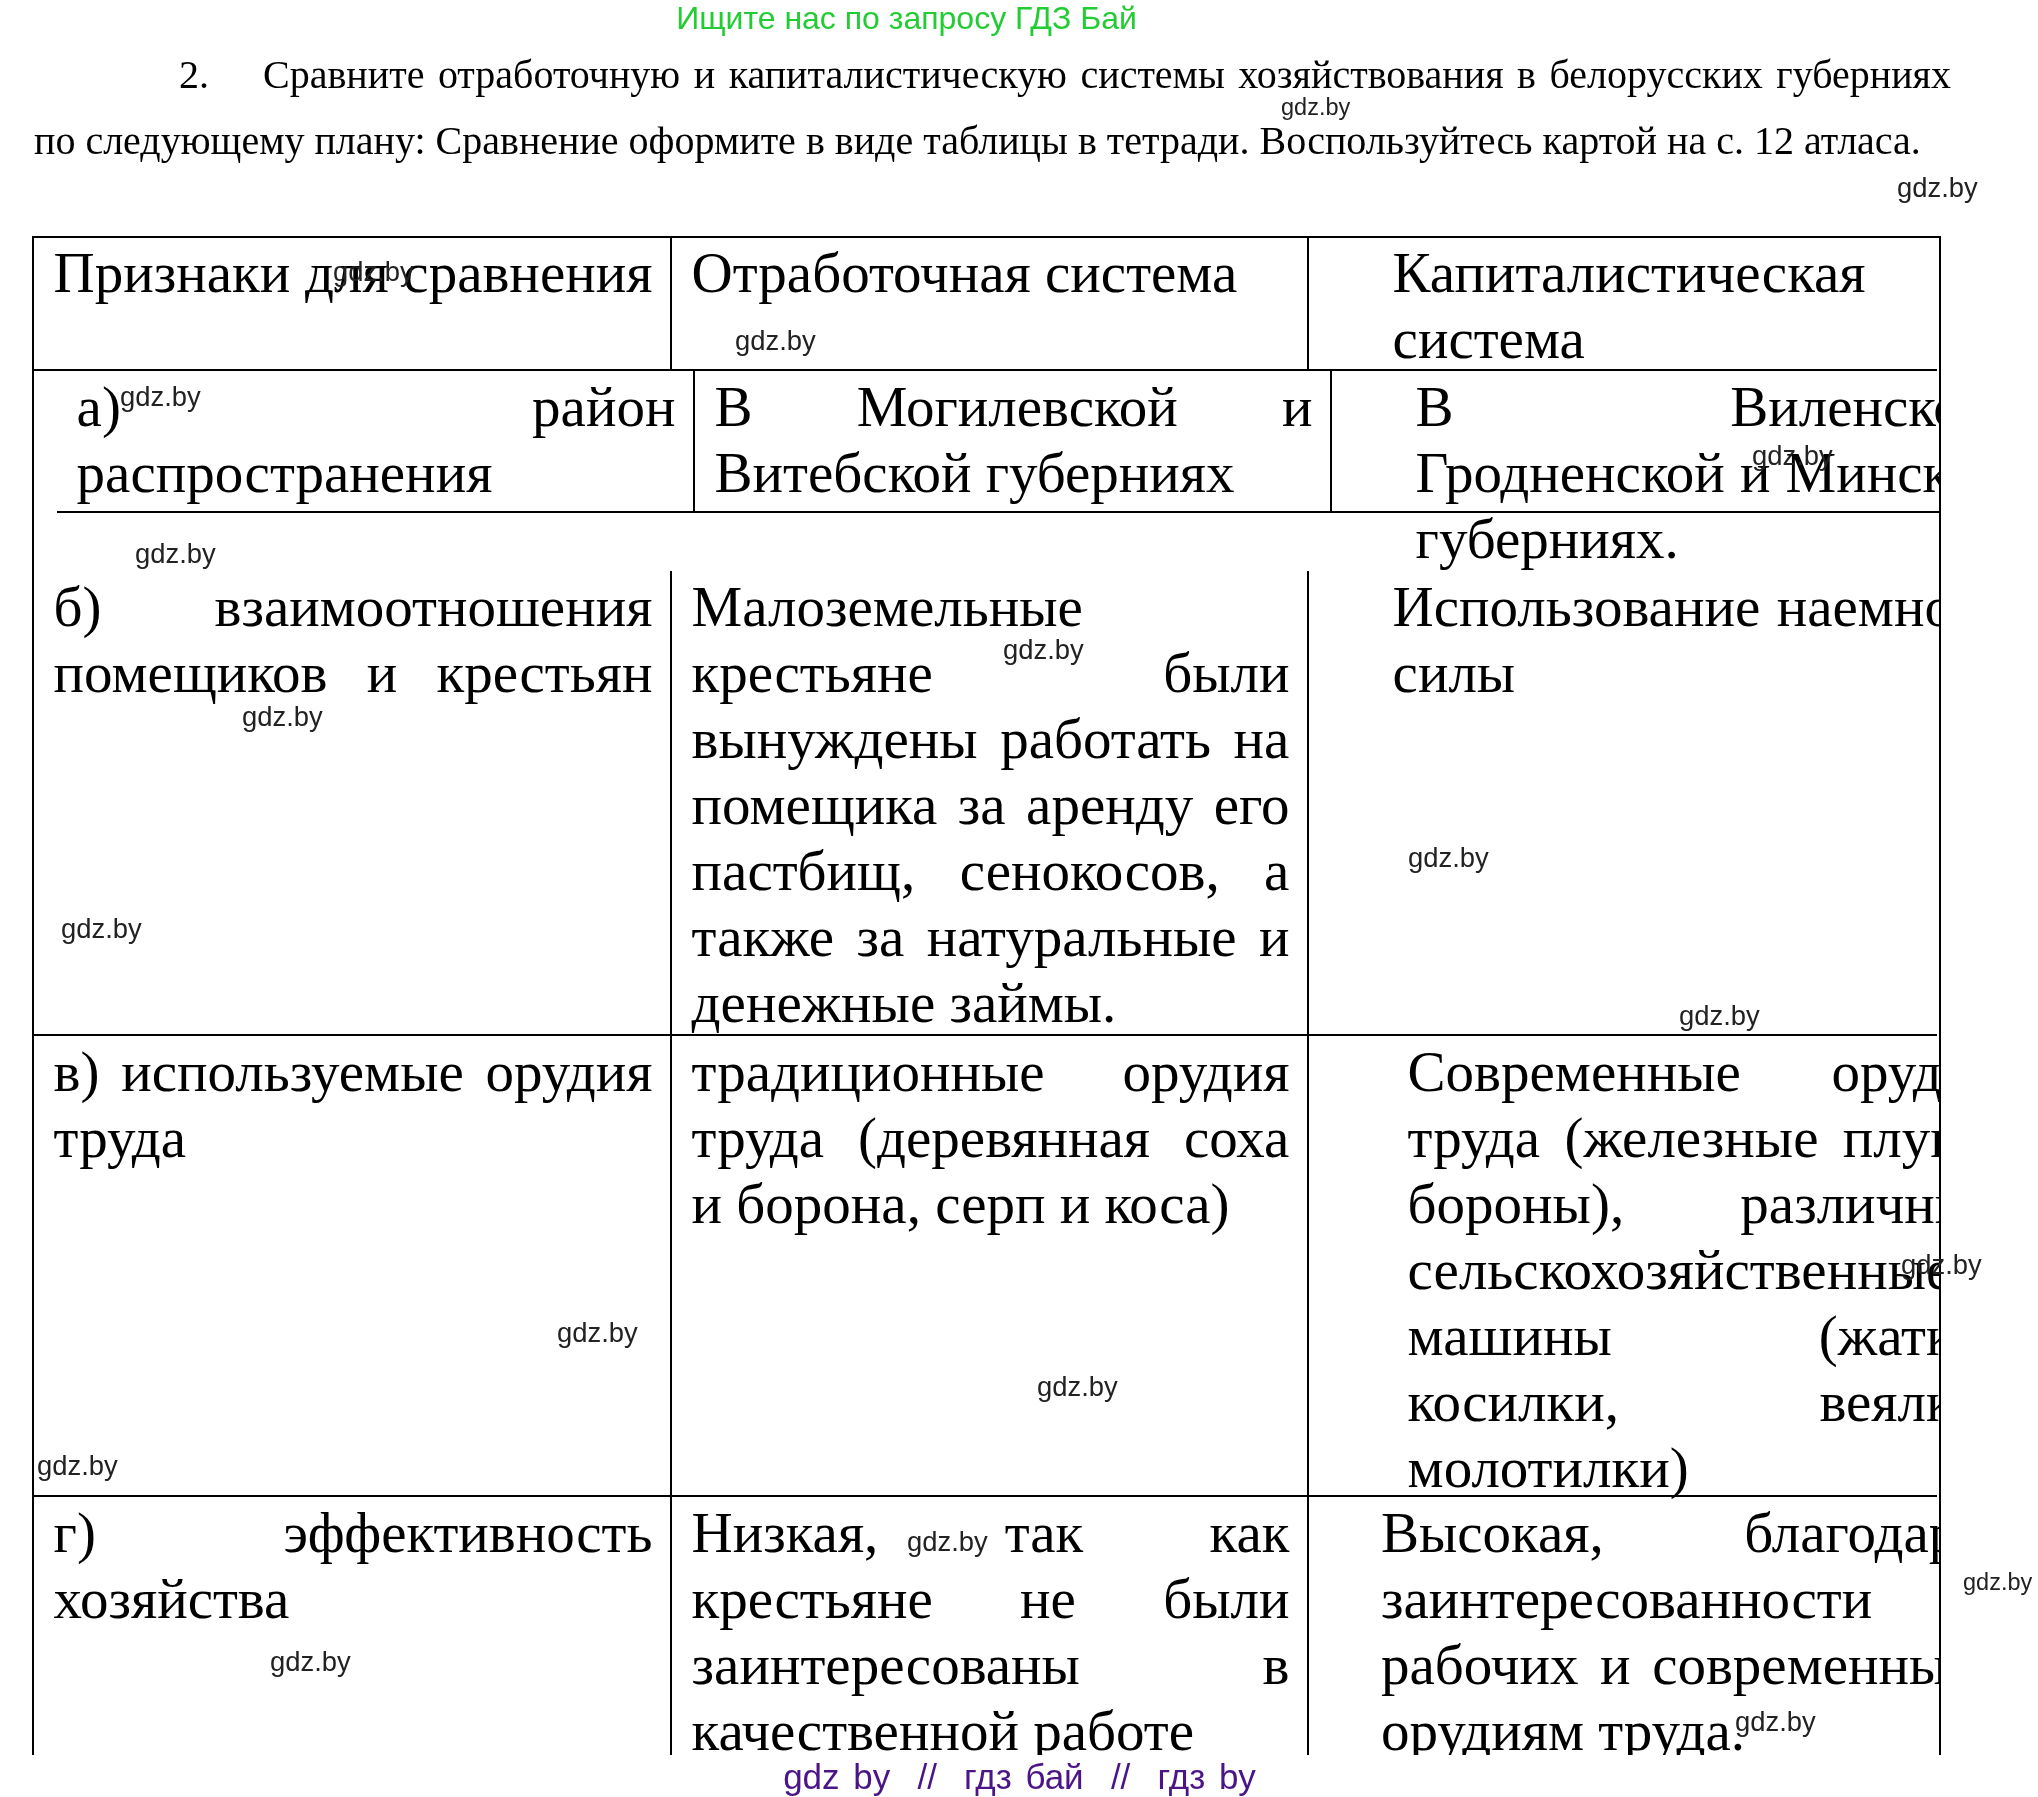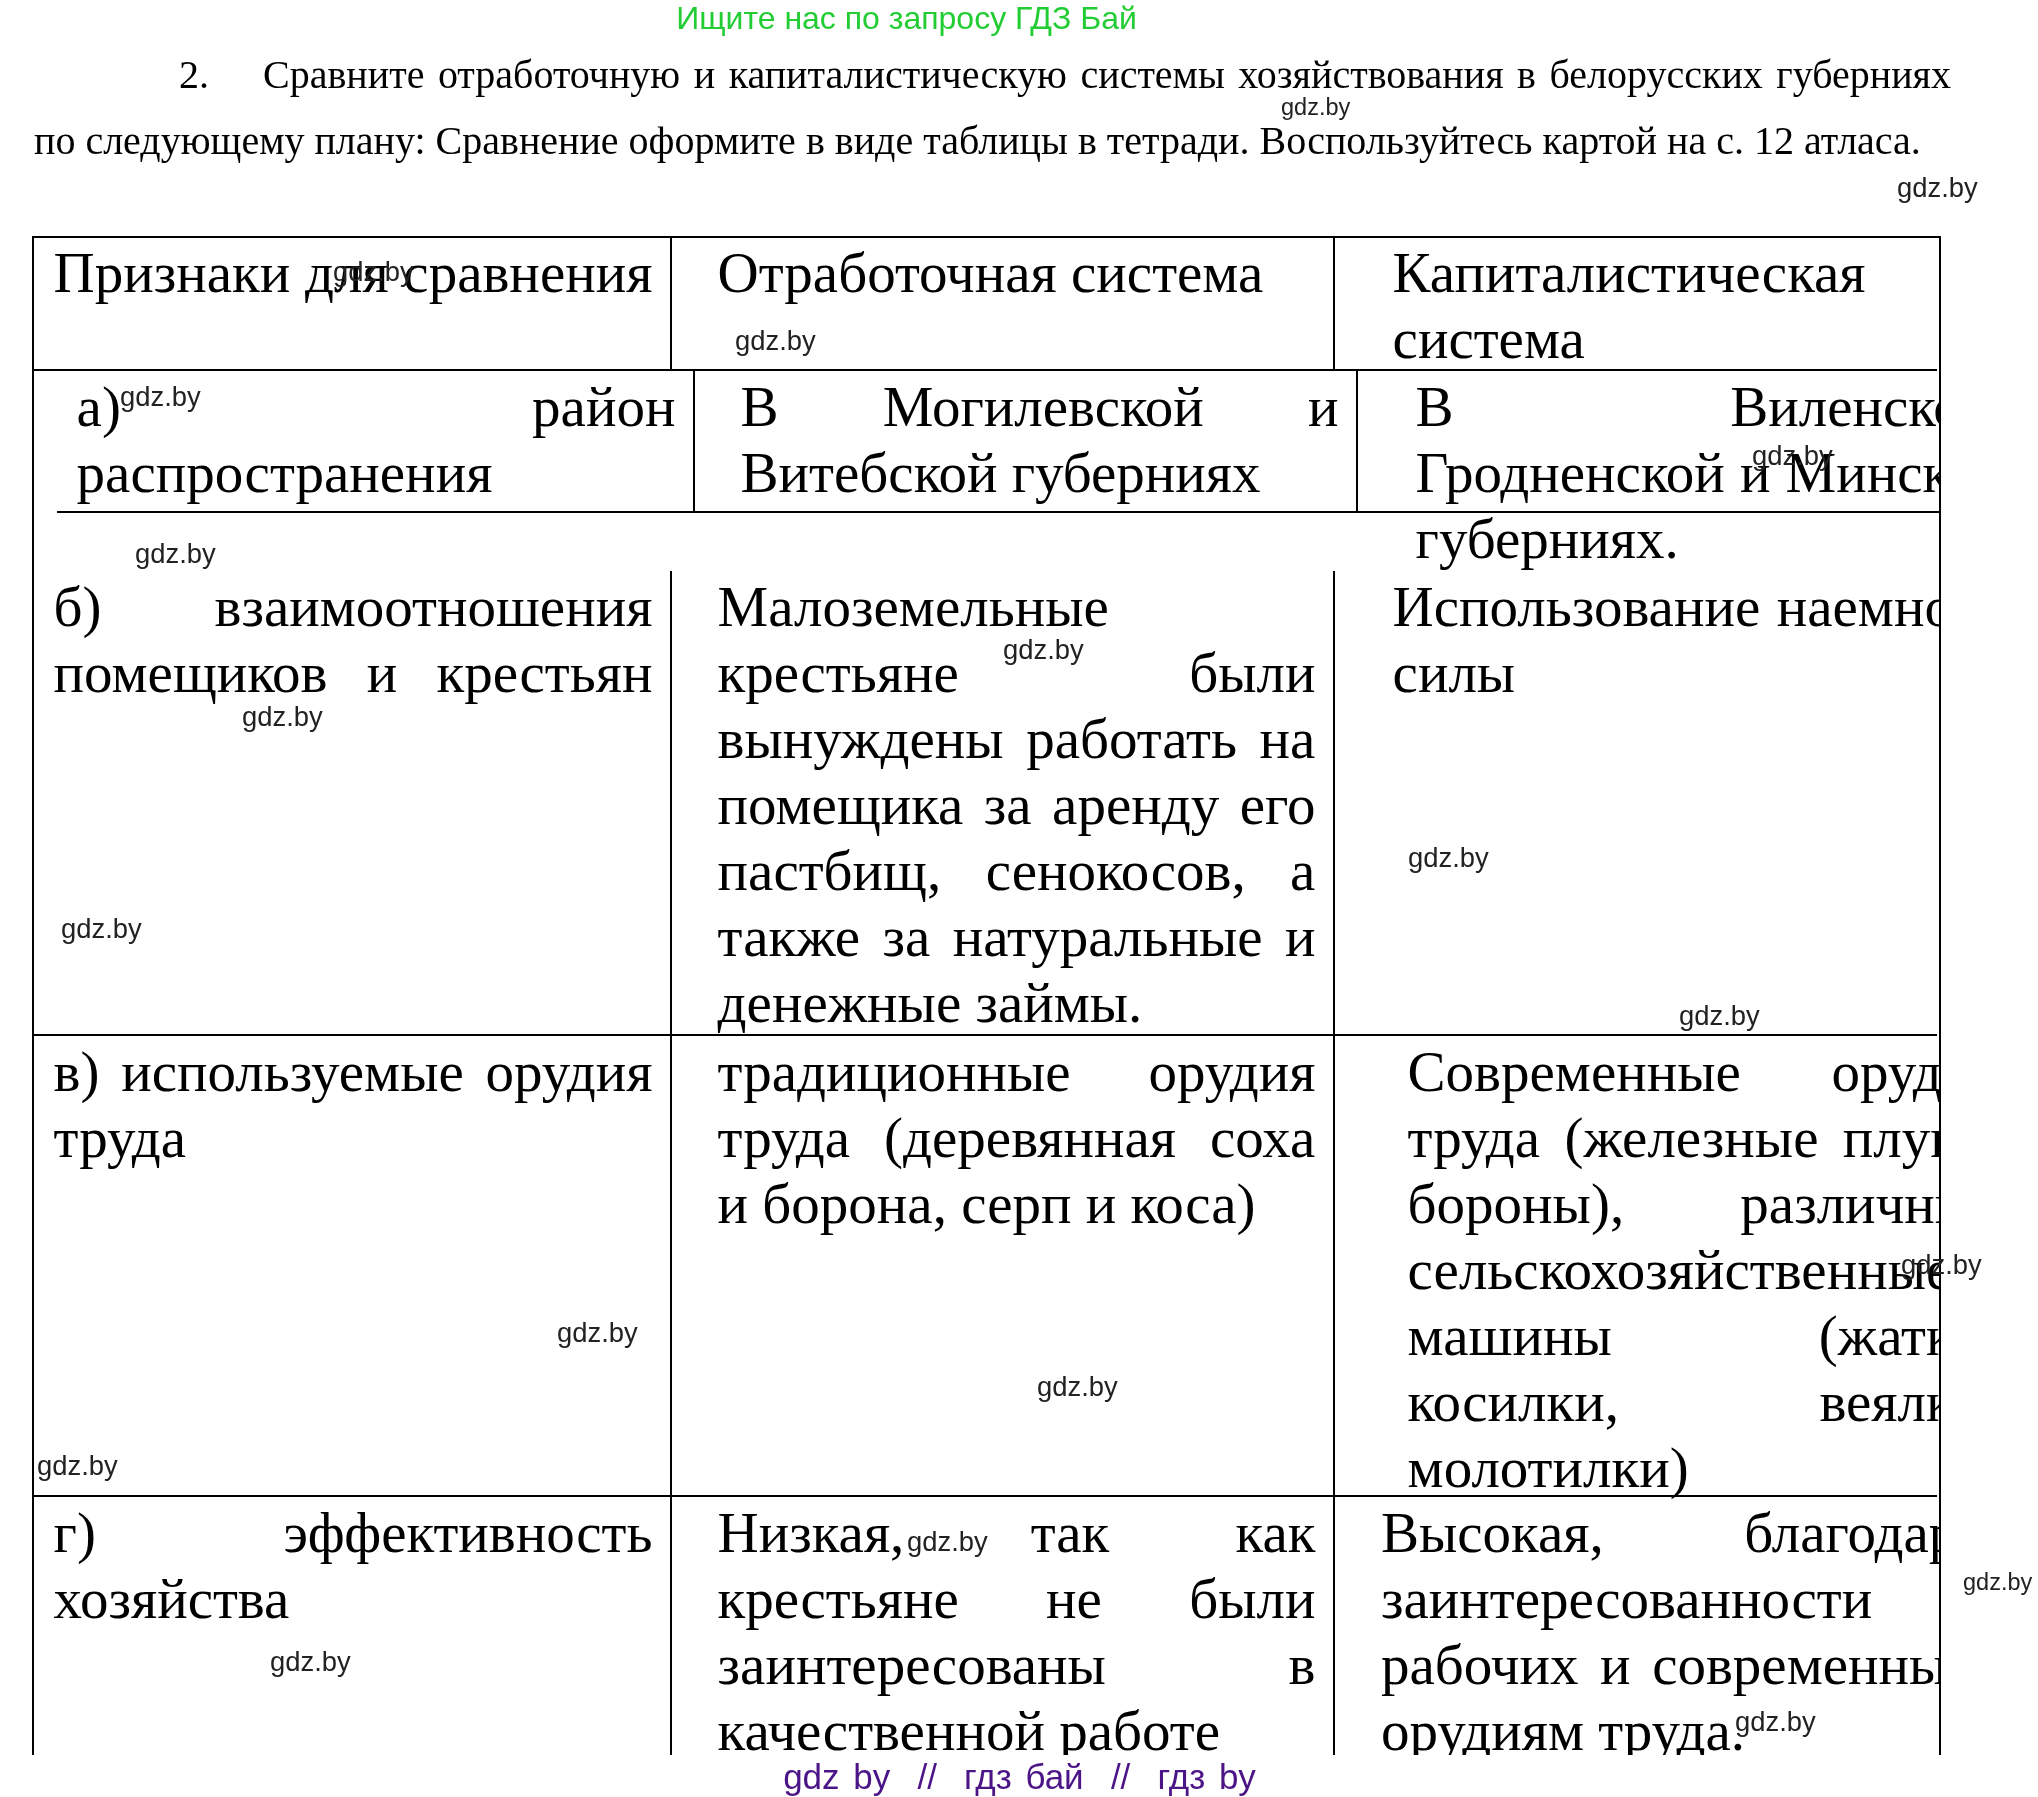--- a/index.html
+++ b/index.html
@@ -20,21 +20,21 @@
     border-top: 2.9px solid #000; border-left: 2.9px solid #000; border-right: 2.9px solid #000;
     box-sizing: border-box; overflow: hidden;
   }
   .row { position: absolute; left: 0; width: 1903px; border-bottom: 2.9px solid #000; box-sizing: border-box; }
   .row.last { border-bottom: none; }
   .cell {
     position: absolute; top: 0; bottom: 0; box-sizing: border-box;
     padding: 0 17.6px 0 19.6px; font-size: 57px; line-height: 66px; text-align: justify;
   }
   .cell.c1 { left: 0; width: 638px; border-right: 2.9px solid #000; }
-  .cell.c2 { left: 664px; width: 637px; border-right: 2.9px solid #000; }
+  .cell.c2 { left: 638px; width: 637px; border-right: 2.9px solid #000; }
   .cell.c3 { left: 1339px; width: 628px; }
   .cell p { margin: 0; text-align-last: left; }
   .justify-last p { text-align-last: justify; }
   .wm {
     position: absolute; font-family: "Liberation Sans", "DejaVu Sans", sans-serif;
     font-size: 27.4px; line-height: 29px; color: #222; white-space: nowrap;
   }
   .footer {
     position: absolute; left: 0; top: 1757px; width: 2039px; text-align: center;
     font-family: "Liberation Sans", "DejaVu Sans", sans-serif; font-size: 35px;

